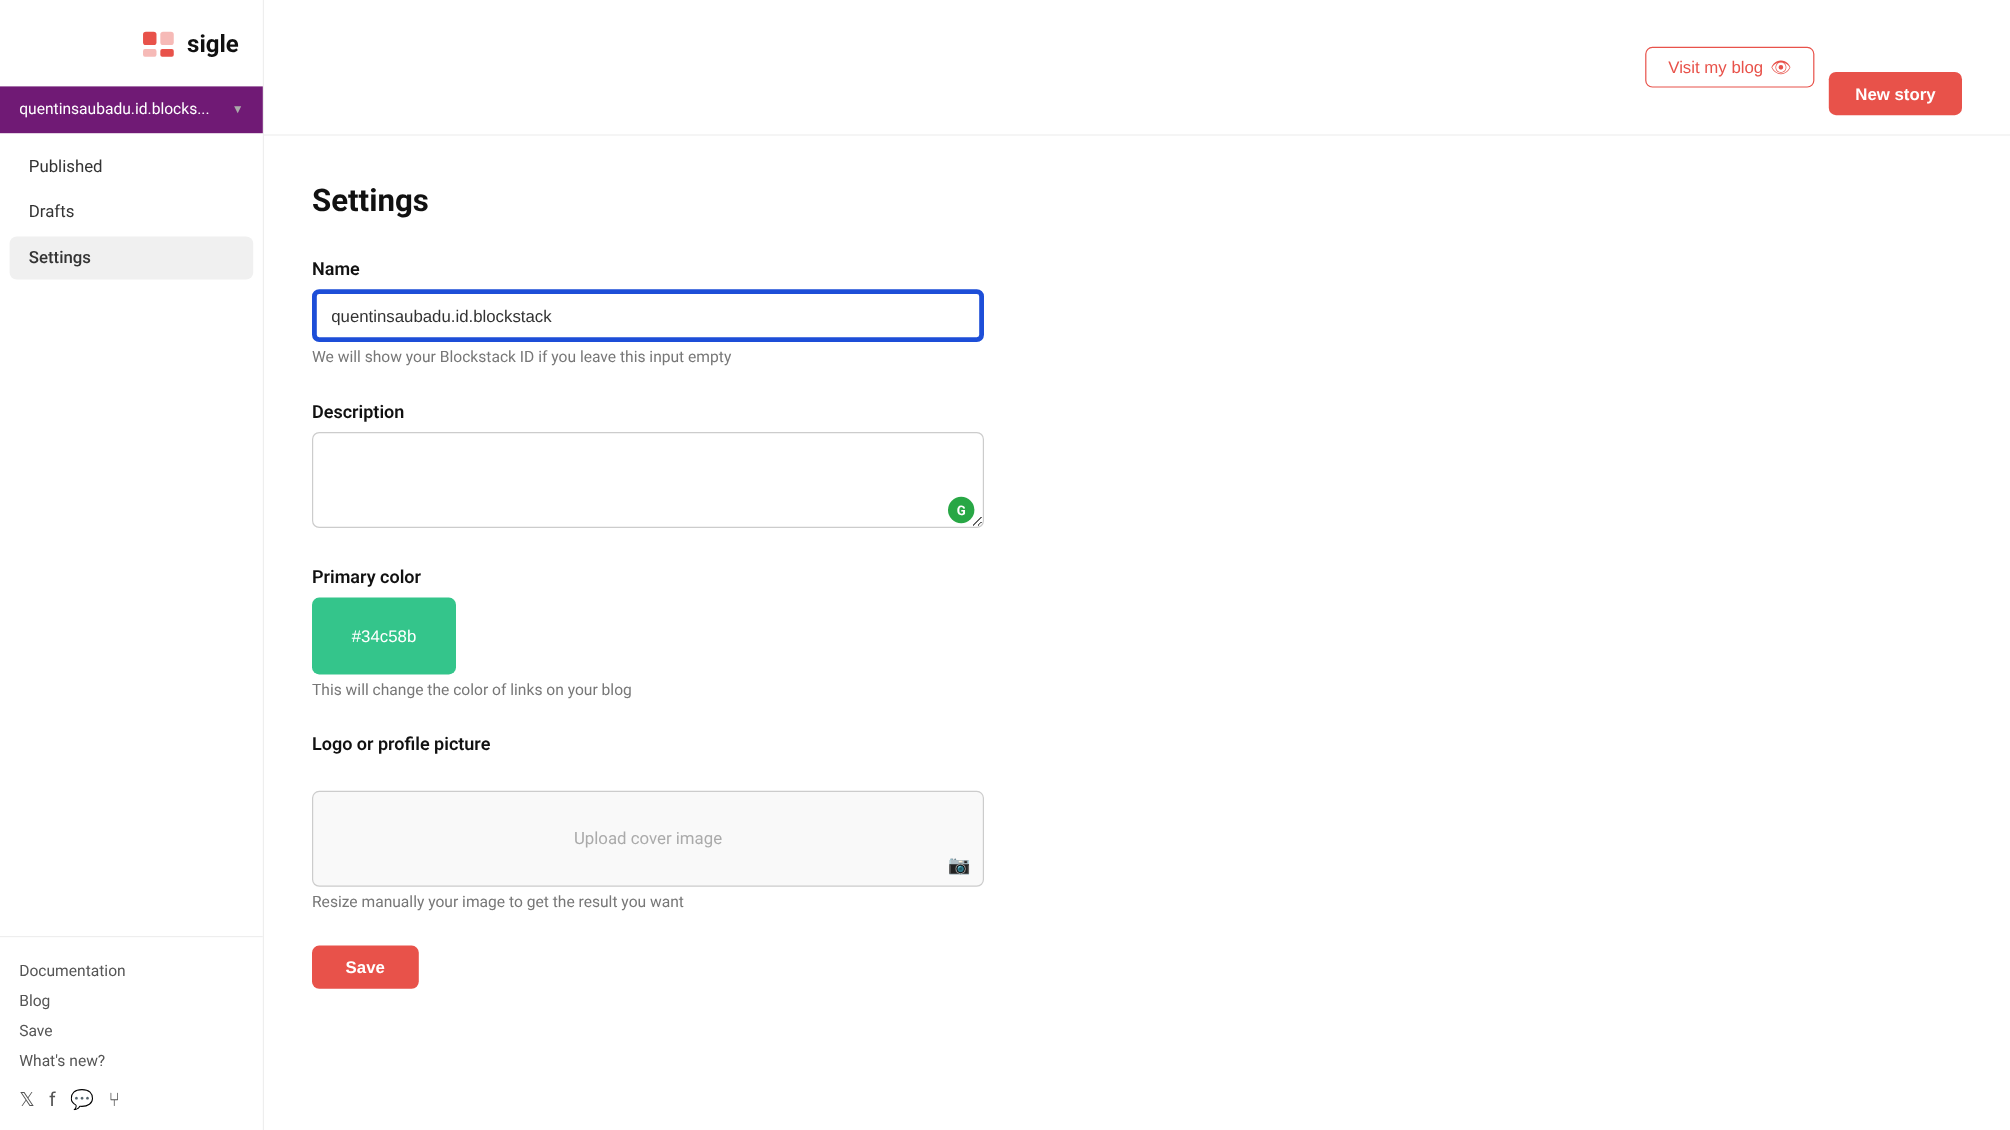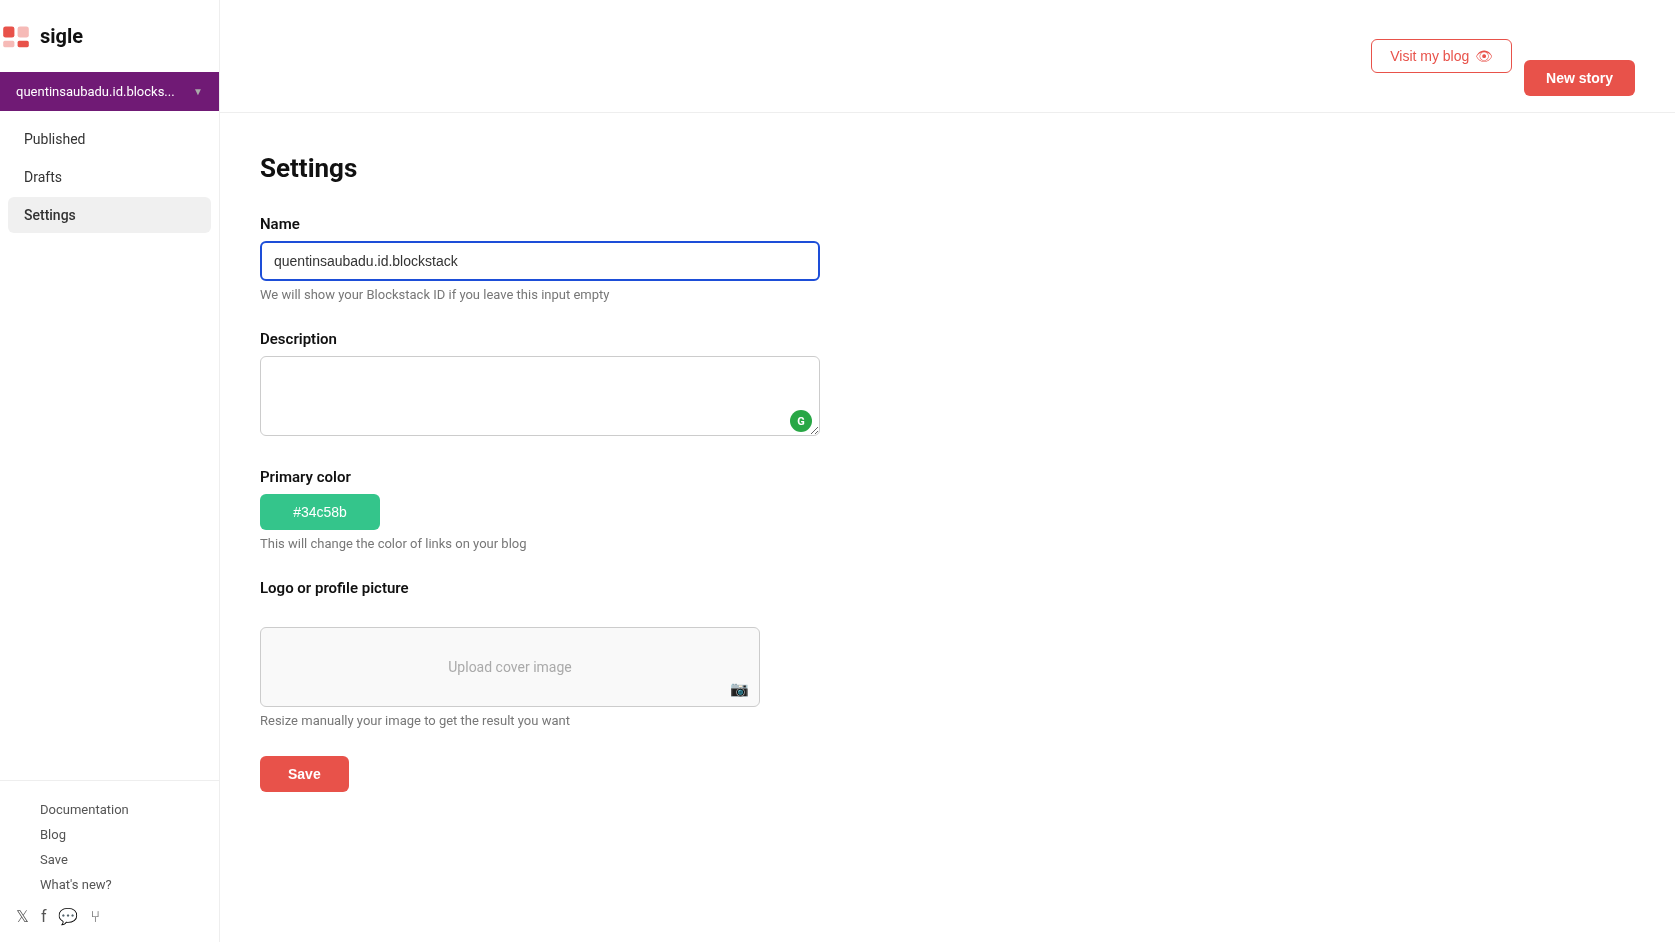--- a/index.html
+++ b/index.html
@@ -9,27 +9,28 @@
     .sidebar {
       width: 220px;
       min-width: 220px;
       background: #fff;
       border-right: 1px solid #eee;
       display: flex;
       flex-direction: column;
       height: 100%;
     }
     .sidebar-logo {
-      padding: 20px 0;
+      padding: 20px 20px;
       display: flex;
       align-items: center;
       gap: 8px;
       font-size: 20px;
       font-weight: 700;
       color: #111;
+      justify-content: flex-end;
     }
     .sidebar-logo svg {
       width: 32px; height: 32px;
     }
     .sidebar-account {
       background: #701a75;
       color: #fff;
       padding: 12px 16px;
       display: flex;
       align-items: center;
@@ -54,21 +55,20 @@
     .sidebar-footer {
       padding: 16px;
       border-top: 1px solid #eee;
     }
     .sidebar-footer-link {
       font-size: 13px;
       color: #555;
       padding: 5px 0;
       cursor: pointer;
       display: block;
-      margin-left: 24px;
     }
     .sidebar-social {
       display: flex;
       gap: 12px;
       margin-top: 10px;
     }
     .sidebar-social span {
       cursor: pointer;
       color: #555;
       font-size: 16px;
@@ -128,21 +128,21 @@
     .form-label {
       font-size: 15px;
       font-weight: 600;
       color: #111;
       margin-bottom: 8px;
     }
     .form-input {
       width: 560px;
       max-width: 100%;
       padding: 10px 12px;
-      border: 2px solid #1d4ed8;
+      border: 4px solid #1d4ed8;
       border-radius: 6px;
       font-size: 14px;
       color: #333;
       outline: none;
     }
     .form-hint {
       font-size: 13px;
       color: #777;
       margin-top: 6px;
     }
@@ -174,29 +174,29 @@
       align-items: center;
       justify-content: center;
       color: #fff;
       font-size: 11px;
       font-weight: 700;
     }
     .color-btn {
       background: #34c58b;
       color: #fff;
       border: none;
-      padding: 10px 24px;
+      padding: 24px 24px;
       border-radius: 6px;
       font-size: 14px;
       font-weight: 500;
       cursor: pointer;
       min-width: 120px;
     }
     .upload-area {
-      width: 500px;
+      width: 560px;
       max-width: 100%;
       height: 80px;
       border: 1px solid #ccc;
       border-radius: 6px;
       background: #f9f9f9;
       display: flex;
       align-items: center;
       justify-content: center;
       position: relative;
       cursor: pointer;

